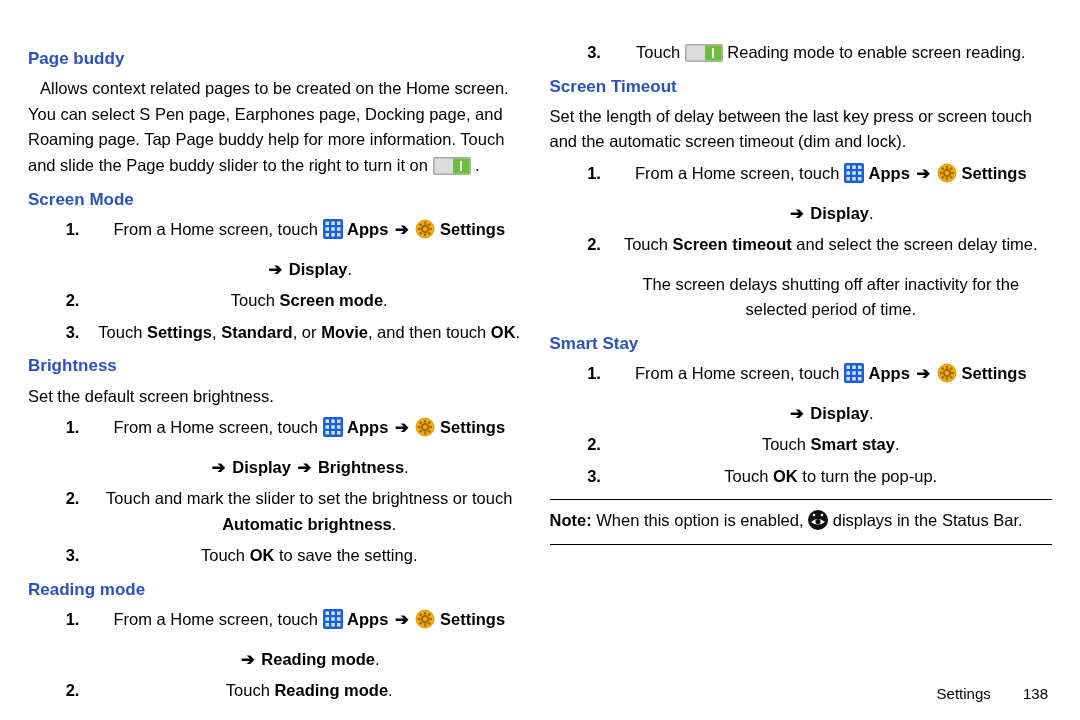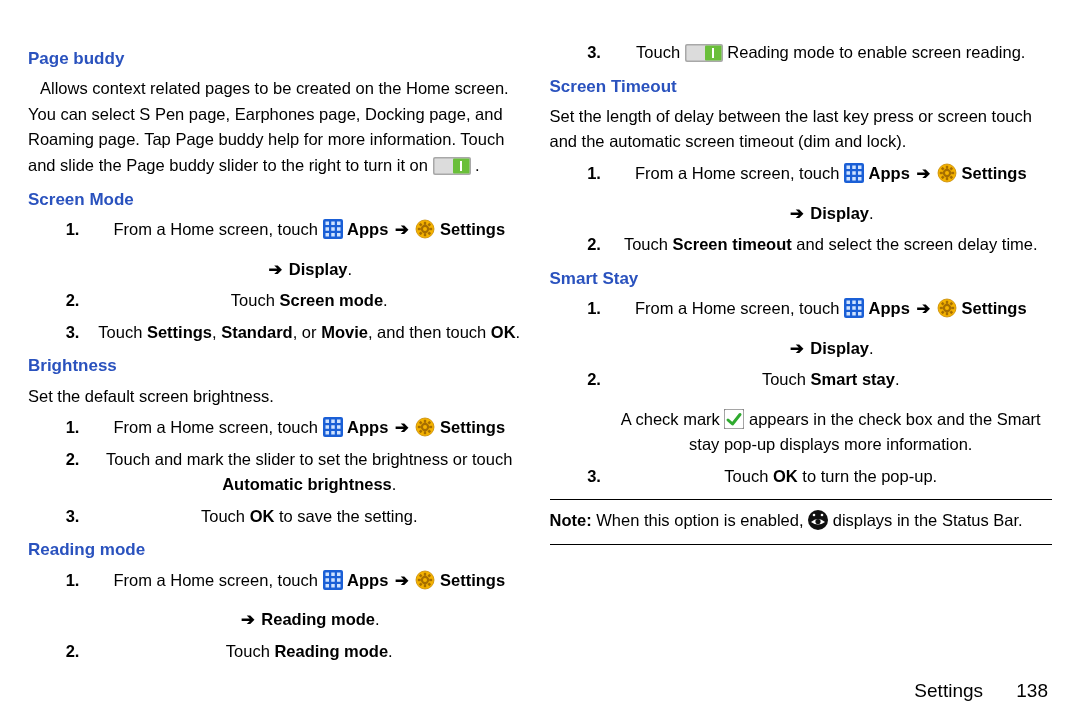--- a/index.html
+++ b/index.html
@@ -71,21 +71,21 @@
   }
   hr.sep {
     border: none;
     border-top: 1px solid #000;
     margin: 10px 0 8px 0;
   }
   .footer {
     position: absolute;
     right: 32px;
     bottom: 18px;
-    font-size: 19px;
+    font-size: 15px;
   }
   .footer .sec { margin-right: 28px; }
 </style>
 </head>
 <body>
 
 <svg width="0" height="0" style="position:absolute">
   <defs>
 
     <g id="apps-grid">
@@ -189,20 +189,26 @@
         <span>From a Home screen, touch </span>
         <span class="icon"><svg width="20" height="20">
               <use href="#apps-grid"></use>
             </svg></span>
         <b> Apps </b>
         <span class="arrow">➔</span>
         <span class="icon"><svg width="20" height="20">
               <use href="#settings-gear"></use>
             </svg></span>
         <b> Settings</b>
+        <span class="li-sub">
+          <span class="arrow">➔</span>
+          <b> Display </b>
+          <span class="arrow">➔</span>
+          <b> Brightness</b><span>.</span>
+        </span>
       </li>
       <li>
         <span>Touch and mark the slider to set the brightness or touch </span><b>Automatic brightness</b><span>.</span>
       </li>
       <li>
         <span>Touch </span><b>OK</b><span> to save the setting.</span>
       </li>
     </ol>
 
     <div class="h3">Reading mode</div>
@@ -255,20 +261,21 @@
               <use href="#settings-gear"></use>
             </svg></span>
         <b> Settings</b>
         <span class="li-sub">
           <span class="arrow">➔</span>
           <b> Display</b><span>.</span>
         </span>
       </li>
       <li>
         <span>Touch </span><b>Screen timeout</b><span> and select the screen delay time.</span>
+        <span class="li-sub">The screen delays shutting off after inactivity for the selected period of time.</span>
       </li>
     </ol>
 
     <div class="h3">Smart Stay</div>
     <ol class="steps">
       <li>
         <span>From a Home screen, touch </span>
         <span class="icon"><svg width="20" height="20">
               <use href="#apps-grid"></use>
             </svg></span>
@@ -278,27 +285,20 @@
               <use href="#settings-gear"></use>
             </svg></span>
         <b> Settings</b>
         <span class="li-sub">
           <span class="arrow">➔</span>
           <b> Display</b><span>.</span>
         </span>
       </li>
       <li>
         <span>Touch </span><b>Smart stay</b><span>.</span>
-        <span class="li-sub">
-          <span>A check mark </span>
-          <span class="icon"><svg width="20" height="20">
-                <use href="#checkbox-checked"></use>
-              </svg></span>
-          <span> appears in the check box and the Smart stay pop-up displays more information.</span>
-        </span>
       </li>
       <li>
         <span>Touch </span><b>OK</b><span> to turn the pop-up.</span>
       </li>
     </ol>
 
     <hr class="sep">
     <p class="para noindent">
       <b>Note:</b><span> When this option is enabled, </span>
       <span class="icon"><svg width="20" height="20">

